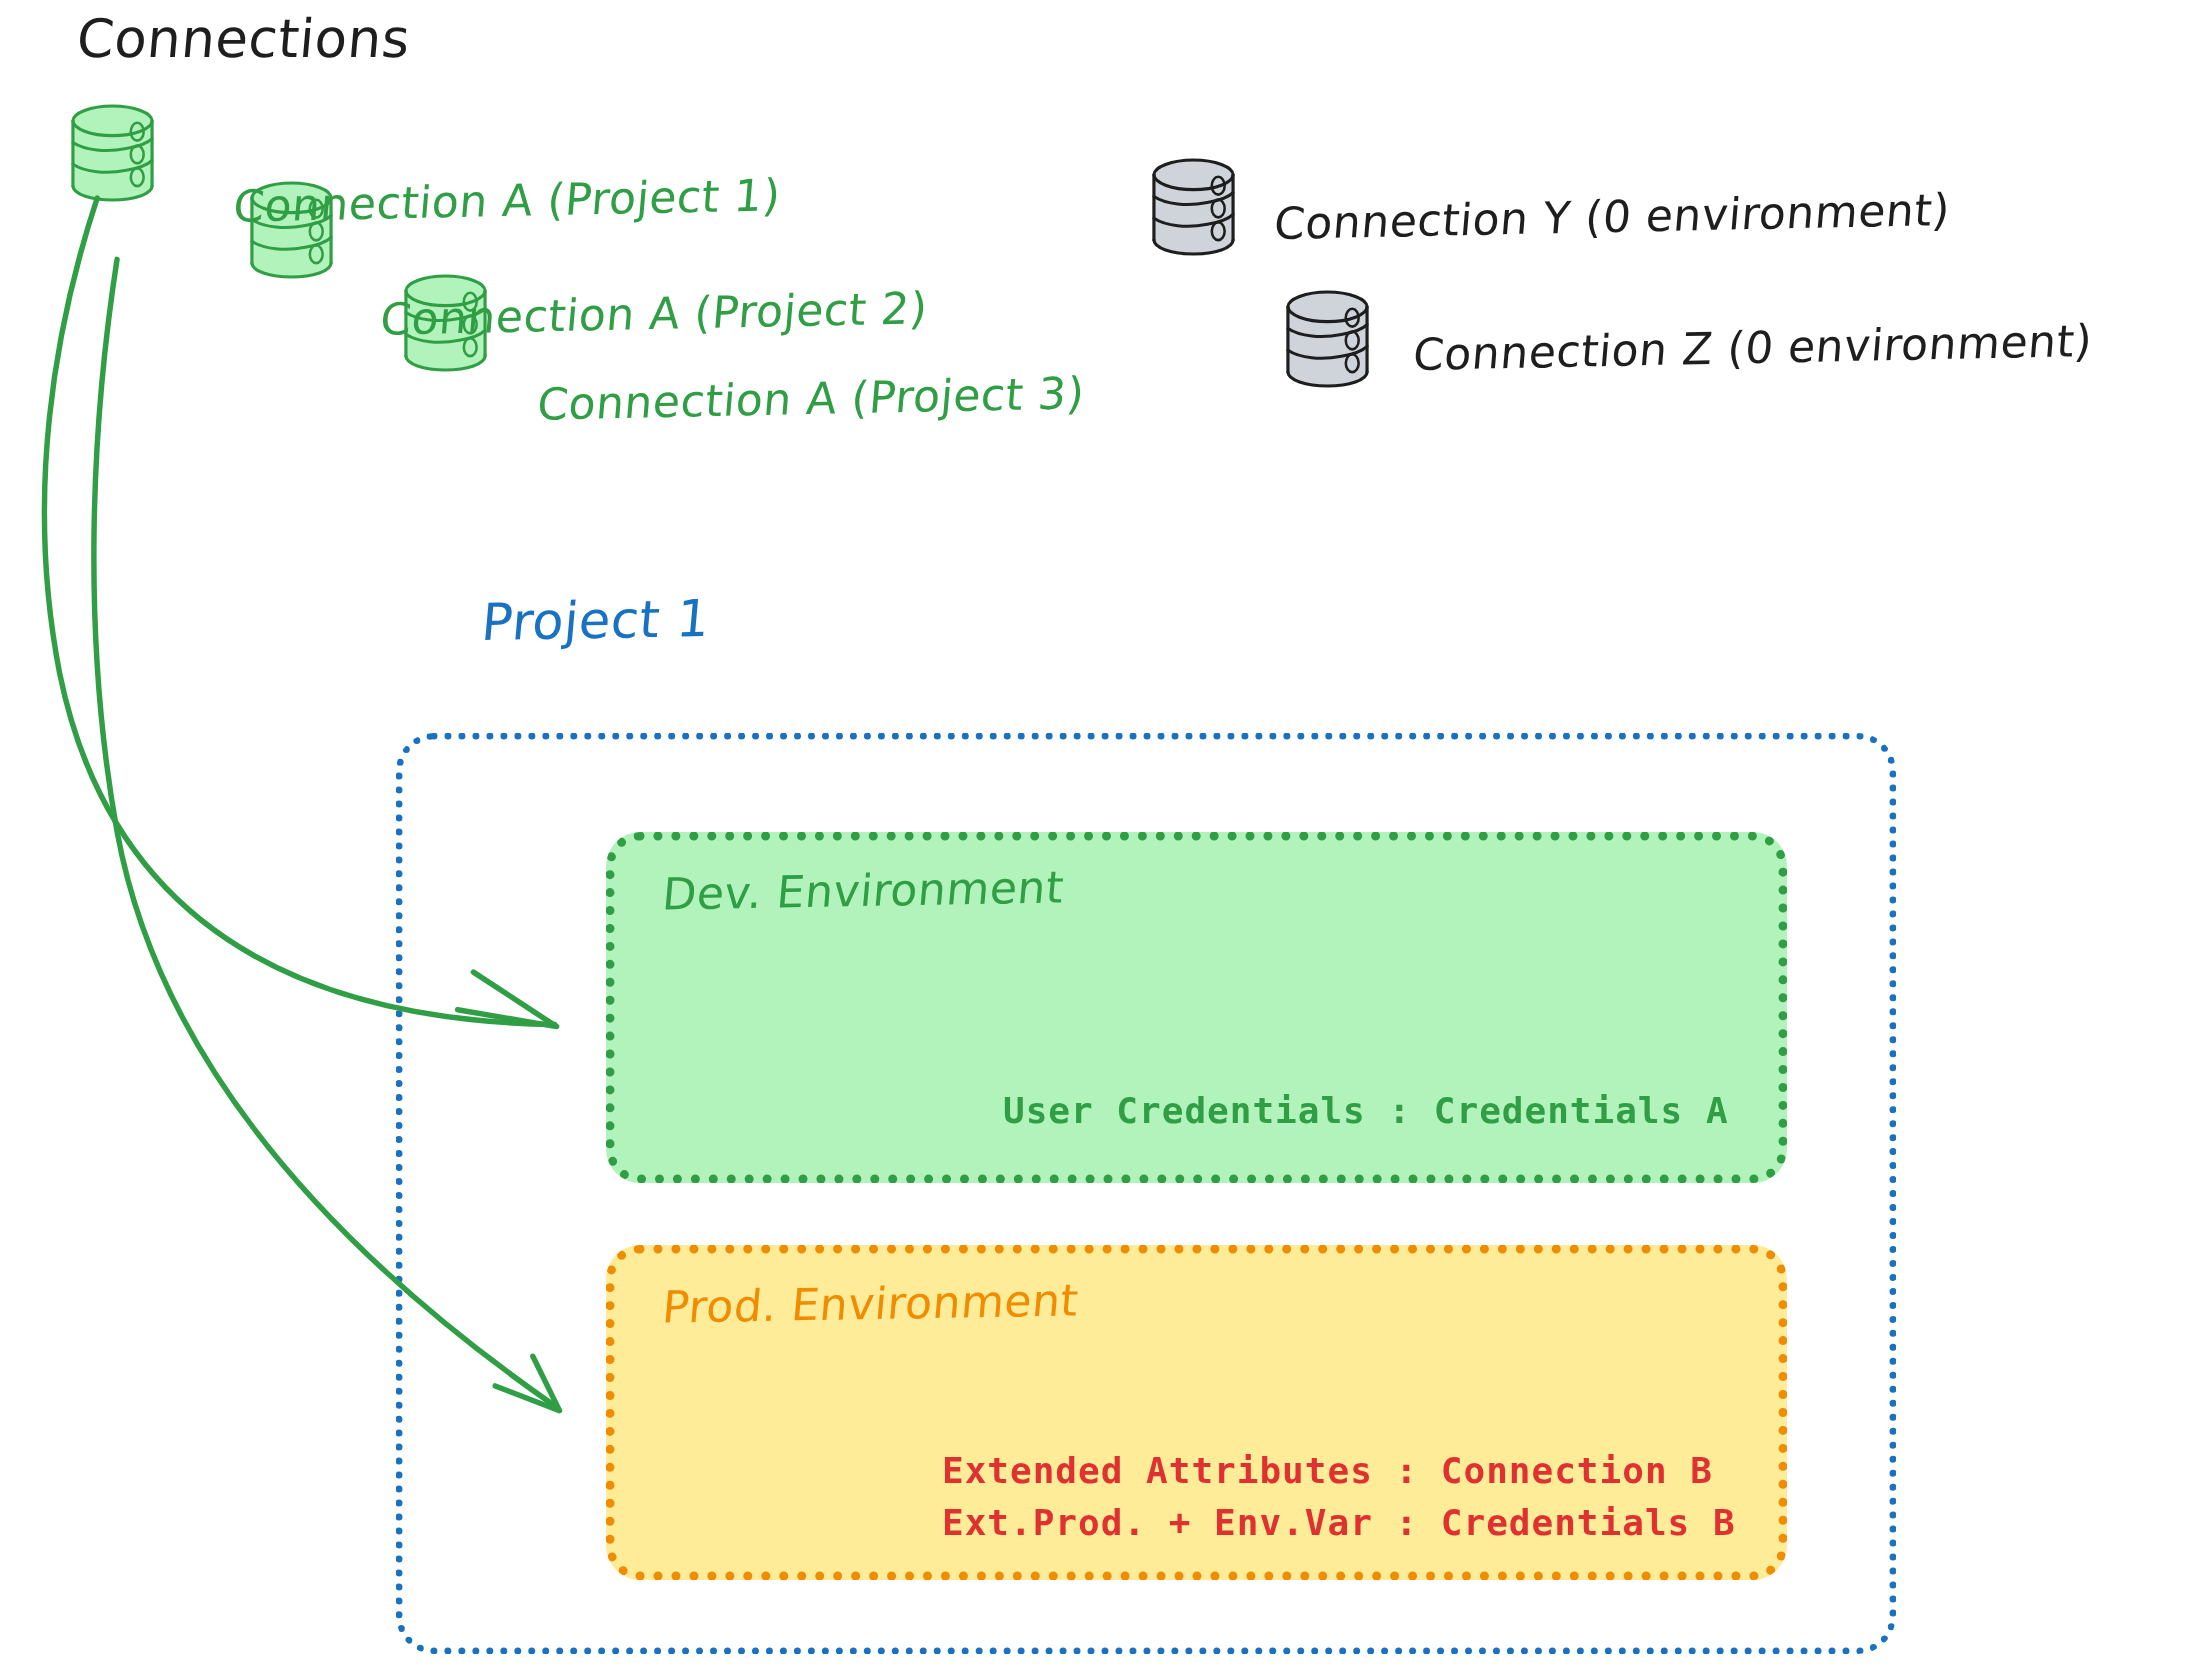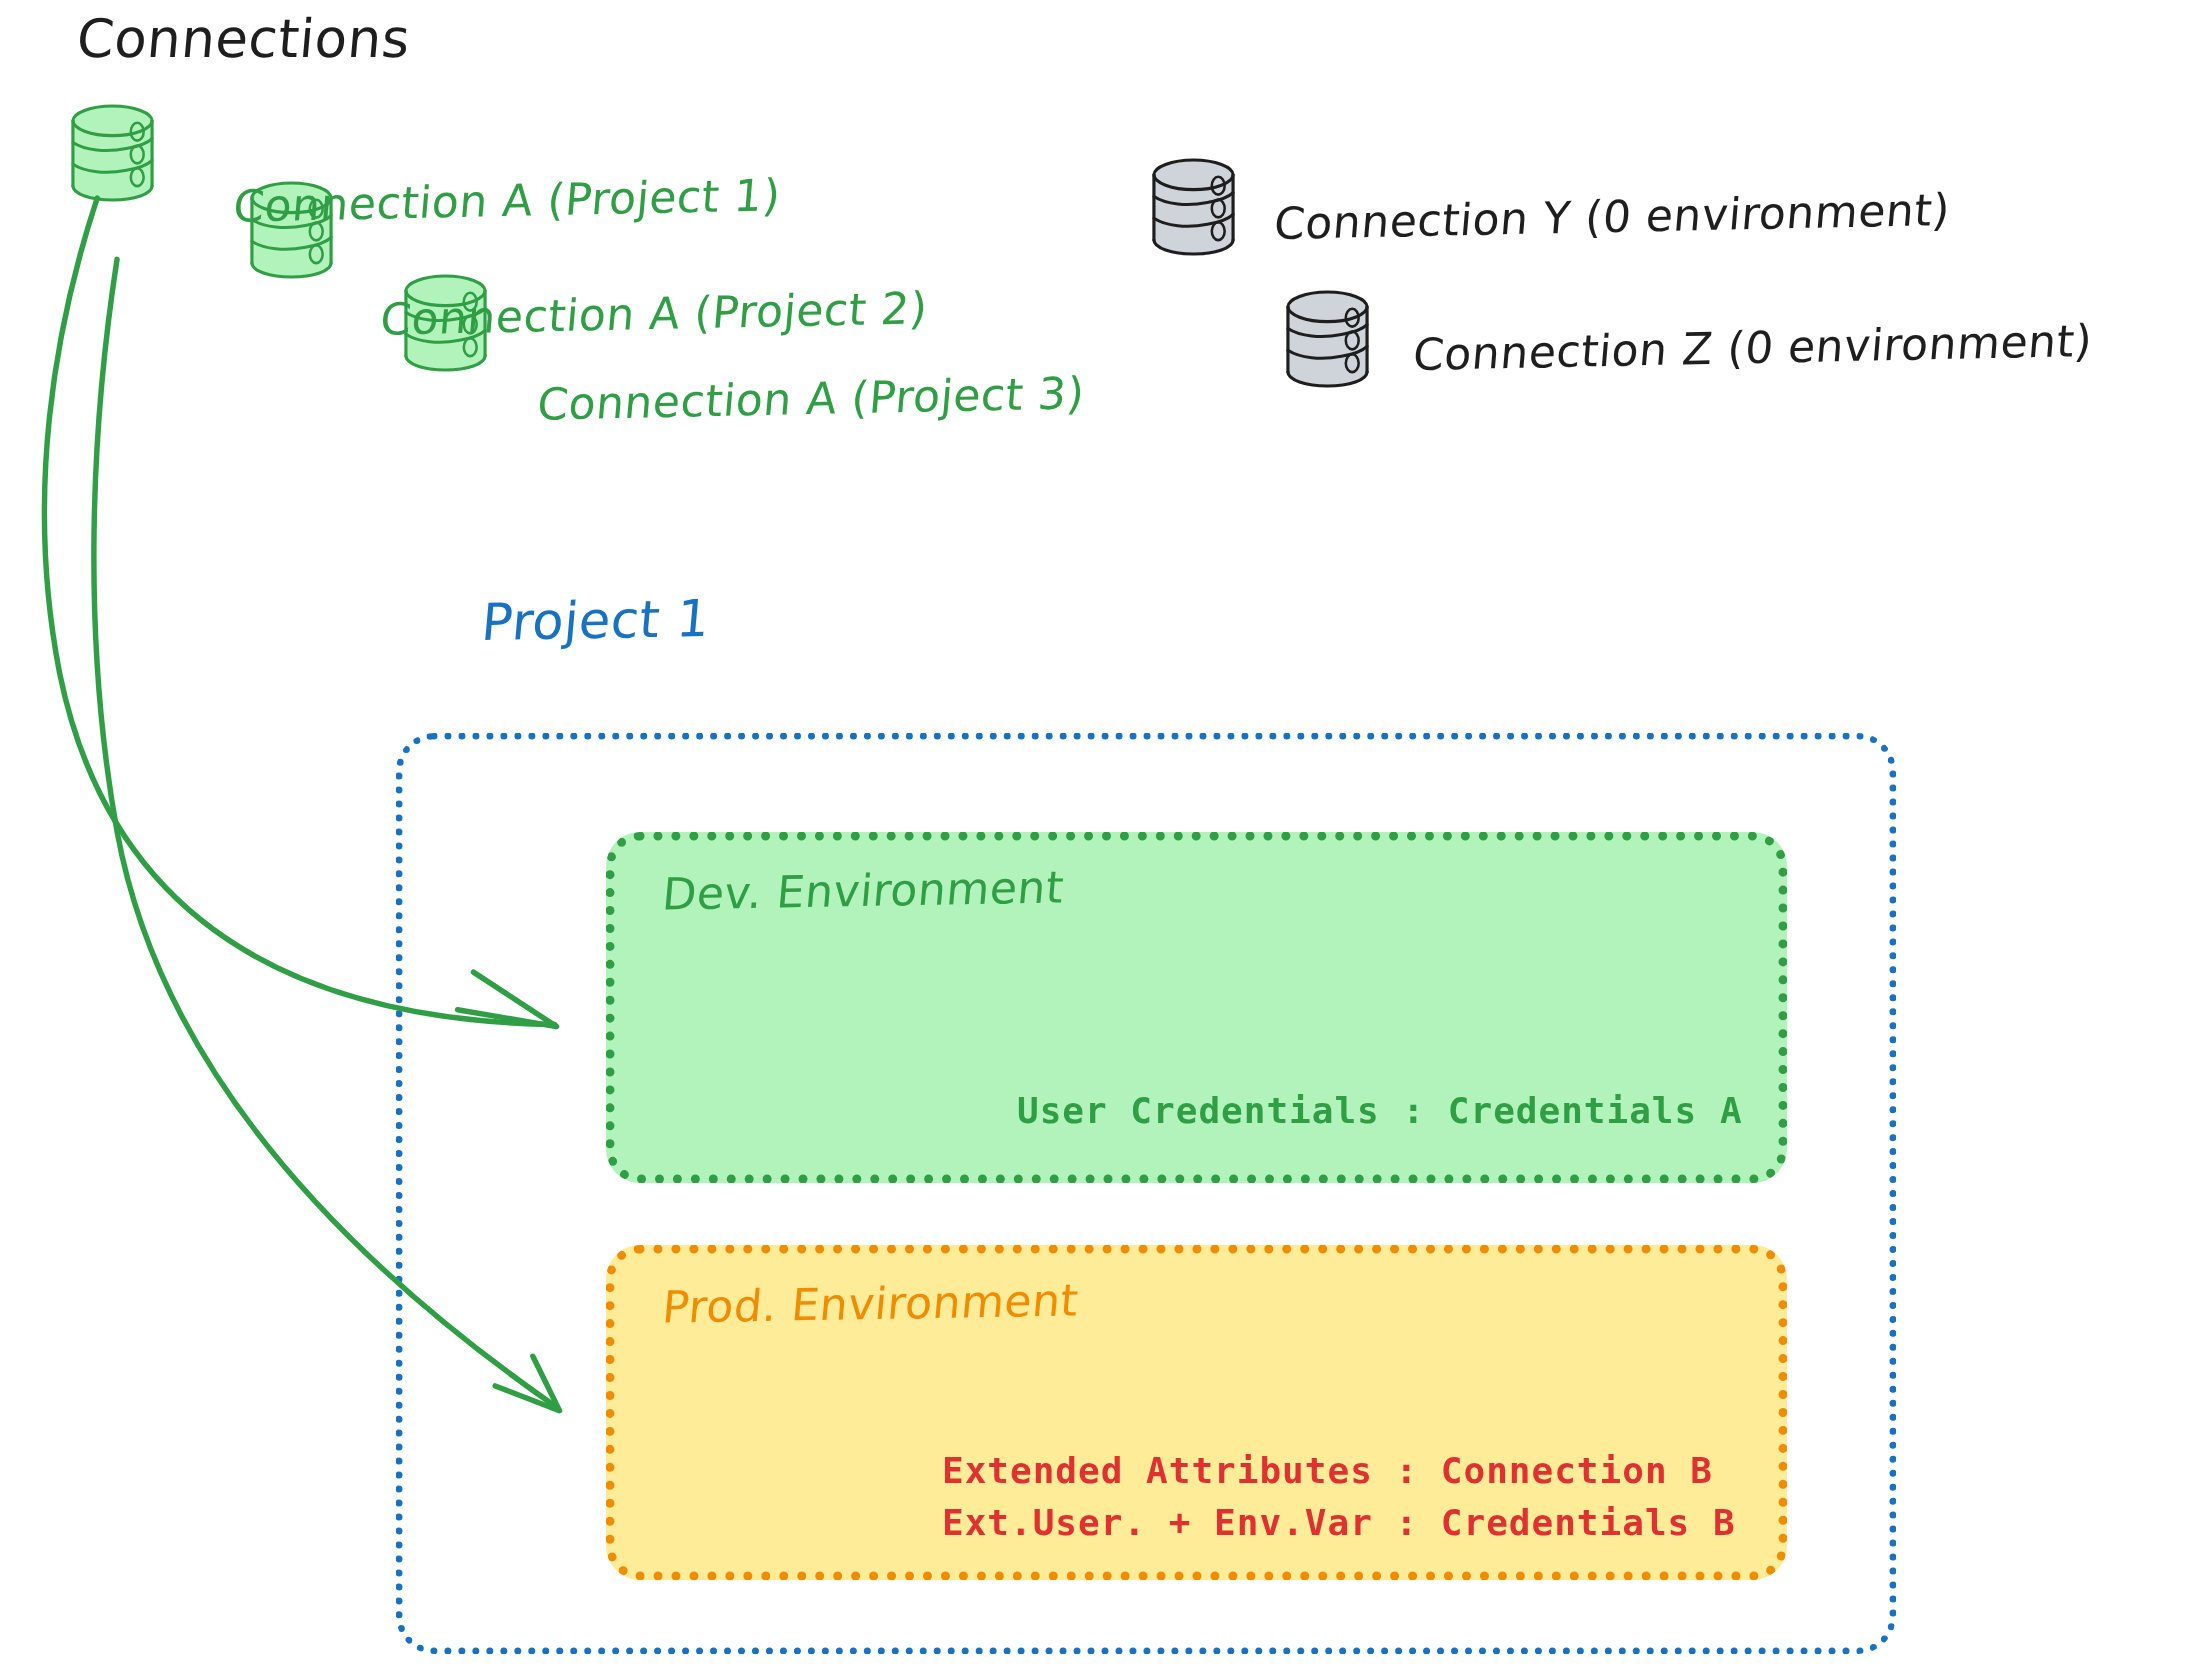--- a/index.html
+++ b/index.html
@@ -206,27 +206,27 @@
   <div class="hand conn-label-gray" style="left:1275px; top:191px;">Connection Y (0 environment)</div>
 
   <div class="hand conn-label-gray" style="left:1414px; top:322px;">Connection Z (0 environment)</div>
 
   <div class="hand project-title">Project 1</div>
 
   <div class="project-box"></div>
 
   <div class="env-box dev-box">
     <div class="hand env-title" style="left:48px; top:24px; position:absolute; color:#2f9e44;">Dev. Environment</div>
-    <div class="mono" style="left:402px; top:249px; color:#2f9e44;">User Credentials : Credentials A</div>
+    <div class="mono" style="left:388px; top:249px; color:#2f9e44;">User Credentials : Credentials A</div>
   </div>
 
   <div class="env-box prod-box">
     <div class="hand env-title" style="left:48px; top:24px; position:absolute; color:#f08c00;">Prod. Environment</div>
     <div class="mono" style="left:327px; top:196px; color:#e03131;text-align:right;">Extended Attributes : Connection B</div>
-    <div class="mono" style="left:327px; top:248px; color:#e03131;">Ext.User. + Env.Var : Credentials B</div>
+    <div class="mono" style="left:327px; top:248px; color:#e03131;">Ext.Prod. + Env.Var : Credentials B</div>
   </div>
 
   <svg id="arrows" viewBox="0 0 2234 1691">
 
     <g>
       <path d="M98 200 C 55 330, 25 500, 60 680 C 105 900, 260 1030, 560 1035" fill="none" stroke="#2f9e44" stroke-width="5.5" stroke-linecap="round"></path>
       <path d="M478 982 L 562 1037 L 462 1020" fill="none" stroke="#2f9e44" stroke-width="5.5" stroke-linecap="round" stroke-linejoin="round"></path>
     </g>
 
     <g>

